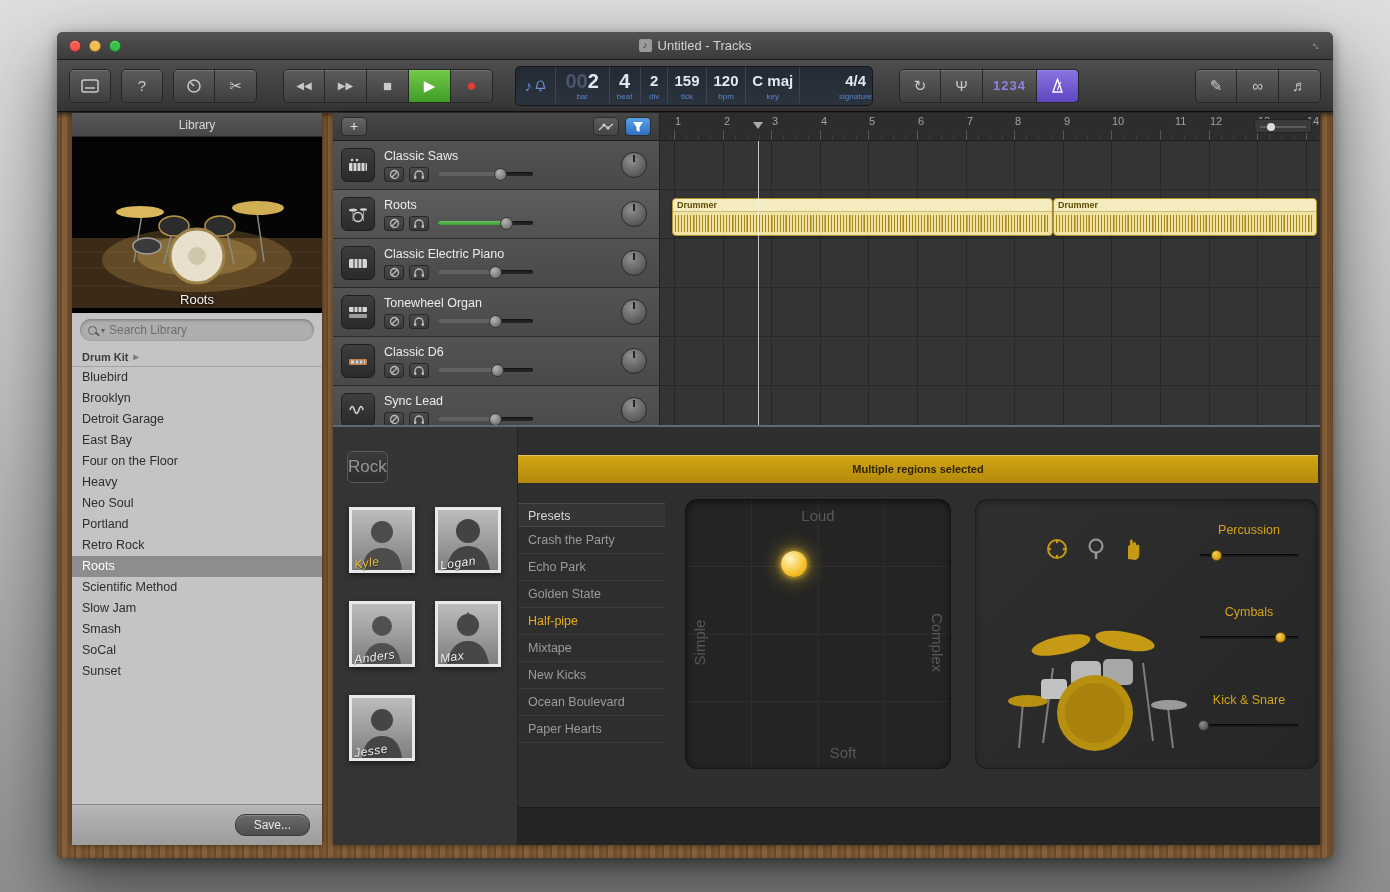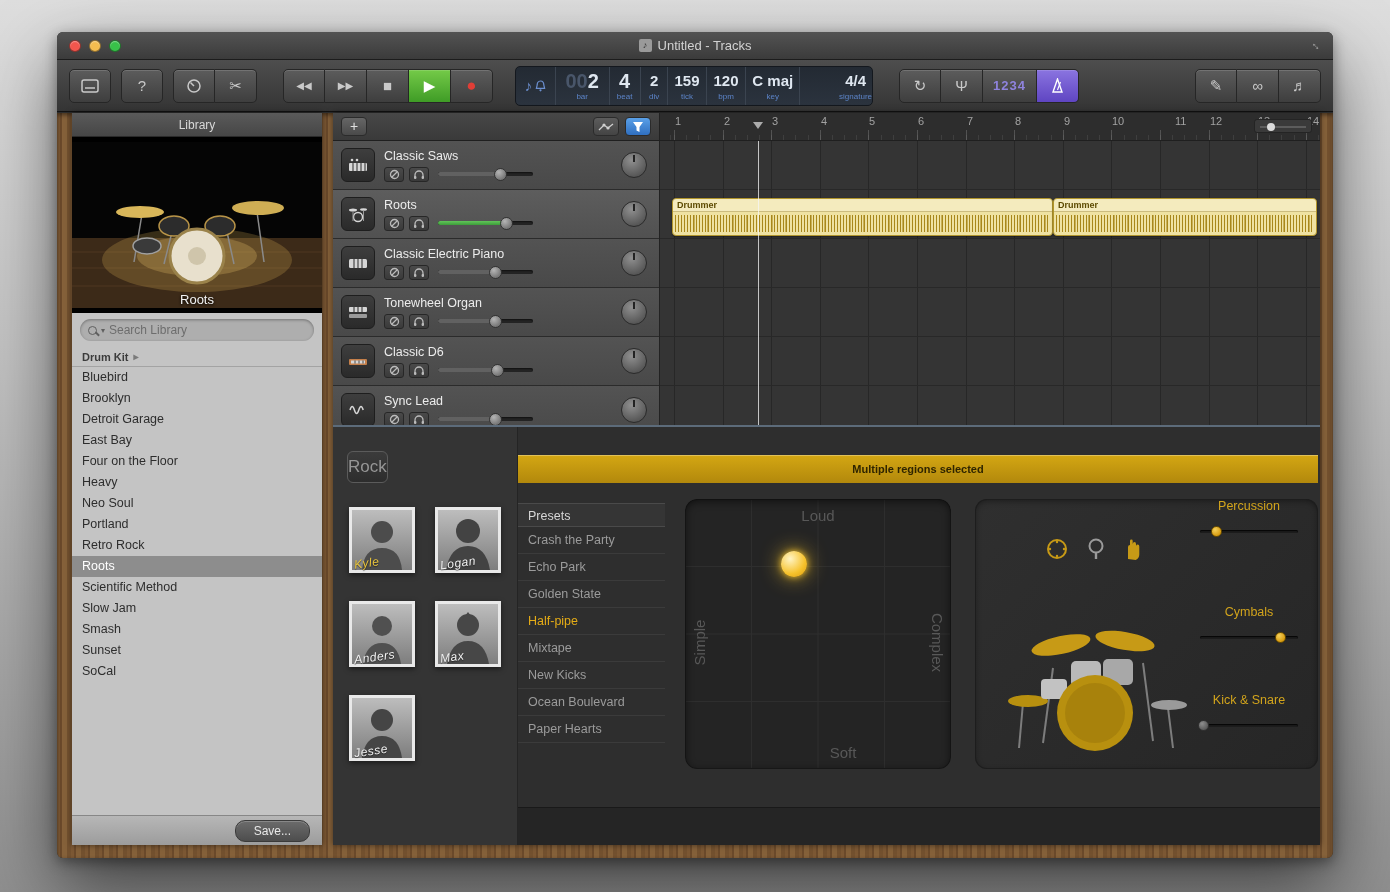--- a/index.html
+++ b/index.html
@@ -82,21 +82,21 @@
   .search-pill input { flex:1; border:none; background:transparent; outline:none;
     font-size:12px; color:#3a3a3a; font-family:"Liberation Sans",sans-serif; }
   .search-pill input::placeholder { color:#6d6d6d; }
   .chev { color:#5f5f5f; font-size:8px; }
   .lib-breadcrumb { height:20px; font-size:11px; font-weight:bold; color:#3c3c3c;
     display:flex; align-items:center; padding:0 10px; border-bottom:1px solid #a3a3a3; gap:5px; }
   .lib-breadcrumb .arrow { color:#7a7a7a; font-size:10px; }
   .lib-list { flex:1; overflow:hidden; }
   .lib-item { height:21px; line-height:21px; padding-left:10px; font-size:12.5px; color:#2d2d2d; }
   .lib-item.selected { background:#8d8d8d; color:#ffffff; }
-  .lib-footer { height:30px; background:linear-gradient(#b7b7b7,#9c9c9c);
+  .lib-footer { height:41px; background:linear-gradient(#b7b7b7,#9c9c9c);
     border-top:1px solid #878787; display:flex; align-items:center; justify-content:flex-end;
     padding:0 12px;margin-top:36px; }
   .save-btn { padding:3px 18px; border-radius:10px; font-size:12px; color:#e8e8e8;
     background:linear-gradient(#6b6b6b,#4d4d4d); border:1px solid #3a3a3a;
     box-shadow:inset 0 1px 0 rgba(255,255,255,.2); }
 
   
   .workspace { position:absolute; left:276px; top:0; bottom:13px; right:13px;
     display:flex; flex-direction:column; background:#2f2f2f;
     box-shadow:0 0 6px rgba(0,0,0,.5); }
@@ -423,22 +423,22 @@
         <div class="lib-item">East Bay</div>
         <div class="lib-item">Four on the Floor</div>
         <div class="lib-item">Heavy</div>
         <div class="lib-item">Neo Soul</div>
         <div class="lib-item">Portland</div>
         <div class="lib-item">Retro Rock</div>
         <div class="lib-item selected">Roots</div>
         <div class="lib-item">Scientific Method</div>
         <div class="lib-item">Slow Jam</div>
         <div class="lib-item">Smash</div>
+        <div class="lib-item">SoCal</div>
         <div class="lib-item">Sunset</div>
-        <div class="lib-item">SoCal</div>
       </div>
       <div class="lib-footer">
         <button class="save-btn">Save...</button>
       </div>
     </div>
 
     <div class="workspace">
       <div class="tracks-area">
 
         <div class="th-toolbar">
@@ -828,21 +828,21 @@
               <ellipse cx="45" cy="118" rx="20" ry="6" fill="#b8900f"></ellipse>
               <ellipse cx="78" cy="62" rx="30" ry="9" fill="#c79a16" transform="rotate(-12 78 62)"></ellipse>
               <ellipse cx="142" cy="58" rx="30" ry="9" fill="#c79a16" transform="rotate(10 142 58)"></ellipse>
               <ellipse cx="186" cy="122" rx="18" ry="5" fill="#9a9a9a"></ellipse>
               <rect x="88" y="78" width="30" height="26" rx="5" fill="#b9b9b9"></rect>
               <rect x="120" y="76" width="30" height="26" rx="5" fill="#a8a8a8"></rect>
               <rect x="58" y="96" width="26" height="20" rx="4" fill="#c2c2c2"></rect>
               <circle cx="112" cy="130" r="38" fill="#b8900f"></circle>
               <circle cx="112" cy="130" r="30" fill="#a8820c"></circle>
             </svg>
-            <div class="kslider-group" style="top:0">
+            <div class="kslider-group" style="top:24px">
               <div class="kslider-label">Percussion</div>
               <div class="kslider">
                 <div class="ktrack"></div>
                 <div class="kknob" style="left:15%"></div>
               </div>
             </div>
             <div class="kslider-group" style="top:106px">
               <div class="kslider-label">Cymbals</div>
               <div class="kslider">
                 <div class="ktrack"></div>

